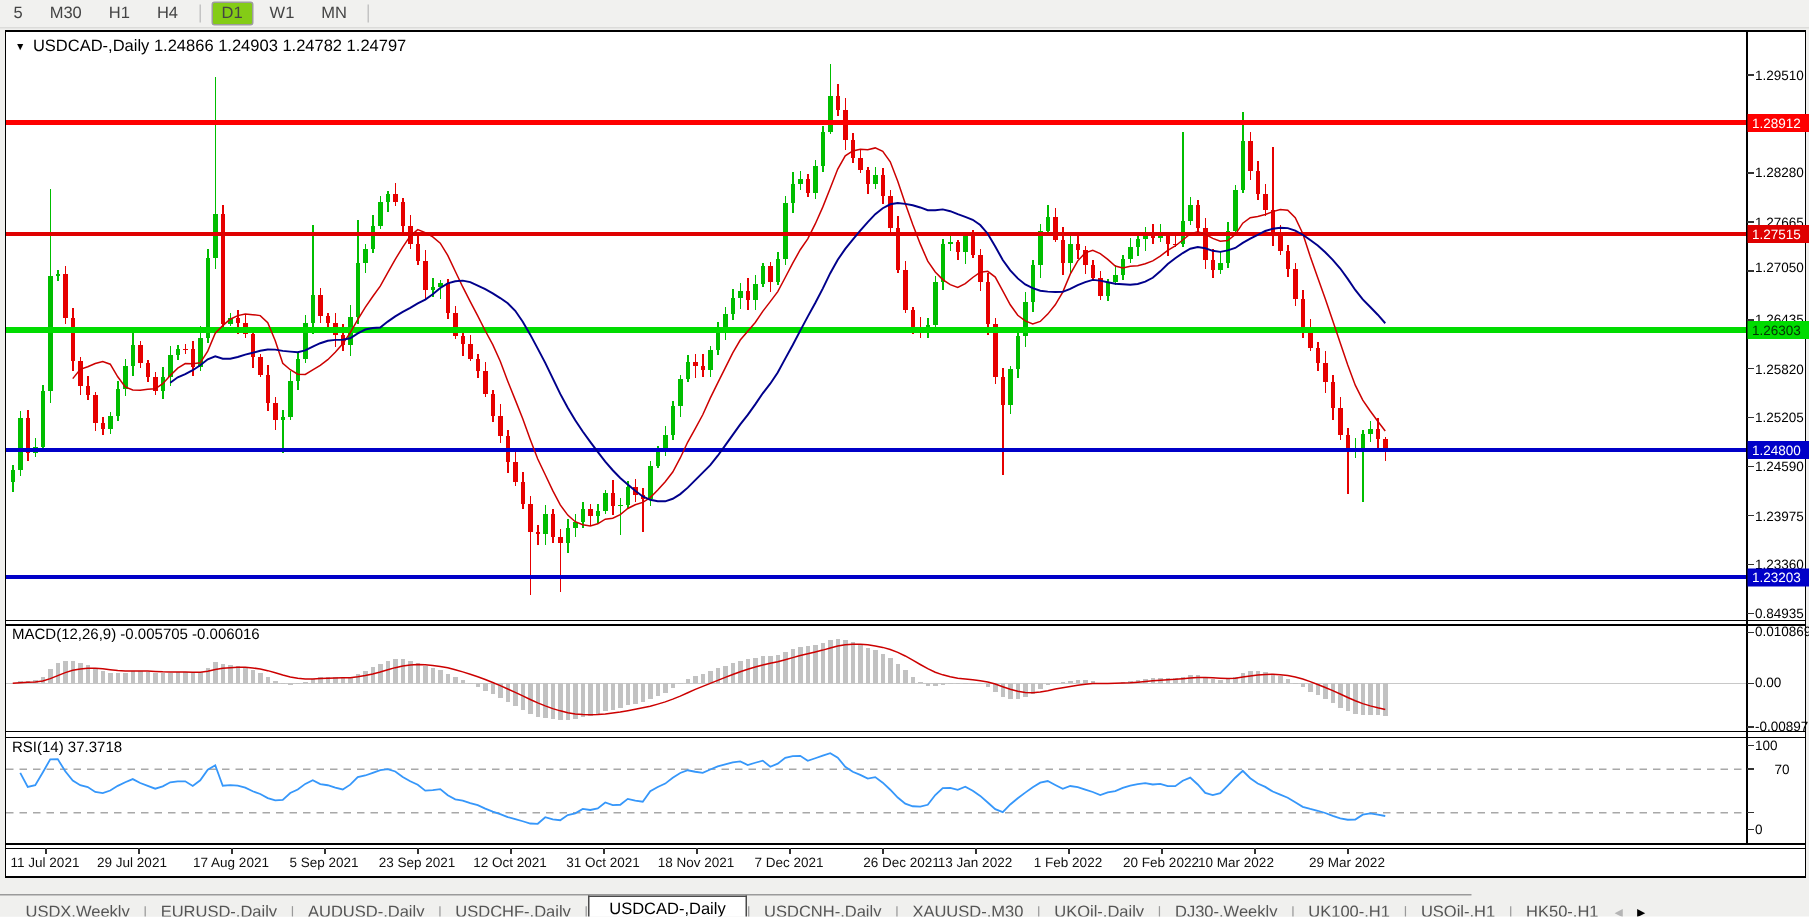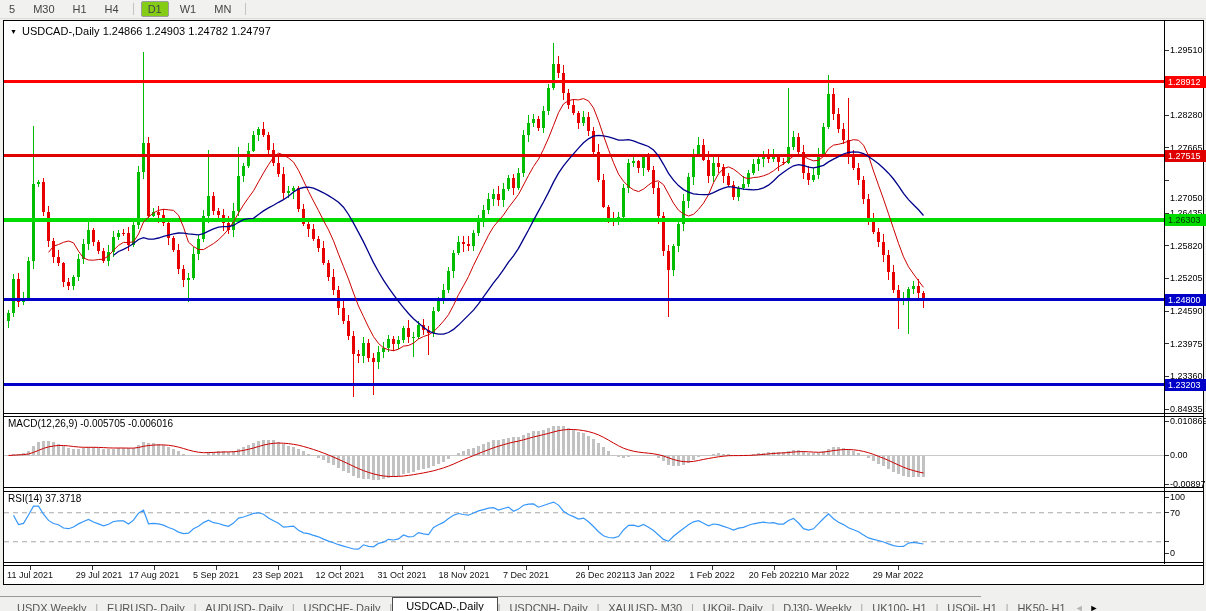--- a/index.html
+++ b/index.html
@@ -682,46 +682,46 @@
   <div id="title" class="abs">
     <span class="arrow">▼</span><span>USDCAD-,Daily</span>
     <span>1.24866 1.24903 1.24782 1.24797</span>
   </div>
   <div class="panel-label" style="top:418px">MACD(12,26,9) -0.005705 -0.006016</div>
   <div class="panel-label" style="top:493px">RSI(14) 37.3718</div>
   <div id="price-axis">
       <div class="tick-label" style="top: 45px;">1.29510</div>
       <div class="tick-label" style="top: 110.276px;">1.28280</div>
       <div class="tick-label" style="top: 142.914px;">1.27665</div>
-      <div class="tick-label" style="top: 193px;">1.27050</div>
+      <div class="tick-label" style="top: 173px;">1.27050</div>
       <div class="tick-label" style="top: 208.19px;">1.26435</div>
       <div class="tick-label" style="top: 240.828px;">1.25820</div>
       <div class="tick-label" style="top: 273.466px;">1.25205</div>
       <div class="tick-label" style="top: 306.104px;">1.24590</div>
       <div class="tick-label" style="top: 338.742px;">1.23975</div>
       <div class="tick-label" style="top: 371.38px;">1.23360</div>
       <div class="tick-label" style="top: 404.019px;">0.84935</div>
       <div class="badge" style="top: 75.7359px; background: rgb(254, 0, 0); color: rgb(255, 255, 255);">1.28912</div>
       <div class="badge" style="top: 149.875px; background: rgb(223, 0, 0); color: rgb(255, 255, 255);">1.27515</div>
       <div class="badge" style="top: 214.195px; background: rgb(0, 220, 0); color: rgb(3, 48, 3);">1.26303</div>
       <div class="badge" style="top: 293.96px; background: rgb(0, 0, 200); color: rgb(255, 255, 255);">1.24800</div>
       <div class="badge" style="top: 378.712px; background: rgb(0, 0, 200); color: rgb(255, 255, 255);">1.23203</div>
     </div>
   <div id="indicator-axes">
       <div class="tick-label" style="top: 416px;">0.010869</div>
       <div class="tick-label" style="top: 450px;">0.00</div>
       <div class="tick-label" style="top: 479px;">-0.00897</div>
       <div class="tick-label" style="top: 492px;">100</div>
-      <div class="tick-label" style="top: 507.75px;">70</div>
+      <div class="tick-label" style="top: 507.75px; margin-left: 13px;">70</div>
       <div class="tick-label" style="top: 536.75px; padding-left: 41px;">30</div>
       <div class="tick-label" style="top: 548px;">0</div>
     </div>
   <div id="date-axis">
       <div class="date-label" style="left: 30px;">11 Jul 2021</div>
-      <div class="date-label" style="left: 99px;">29 Jul 2021</div>
+      <div class="date-label" style="left: 88px;">29 Jul 2021</div>
       <div class="date-label" style="left: 154px;">17 Aug 2021</div>
       <div class="date-label" style="left: 216px;">5 Sep 2021</div>
       <div class="date-label" style="left: 278px;">23 Sep 2021</div>
       <div class="date-label" style="left: 340px;">12 Oct 2021</div>
       <div class="date-label" style="left: 402px;">31 Oct 2021</div>
       <div class="date-label" style="left: 464px;">18 Nov 2021</div>
       <div class="date-label" style="left: 526px;">7 Dec 2021</div>
       <div class="date-label" style="left: 588px; margin-left: 13px;">26 Dec 2021</div>
       <div class="date-label" style="left: 650px;">13 Jan 2022</div>
       <div class="date-label" style="left: 712px;">1 Feb 2022</div>

